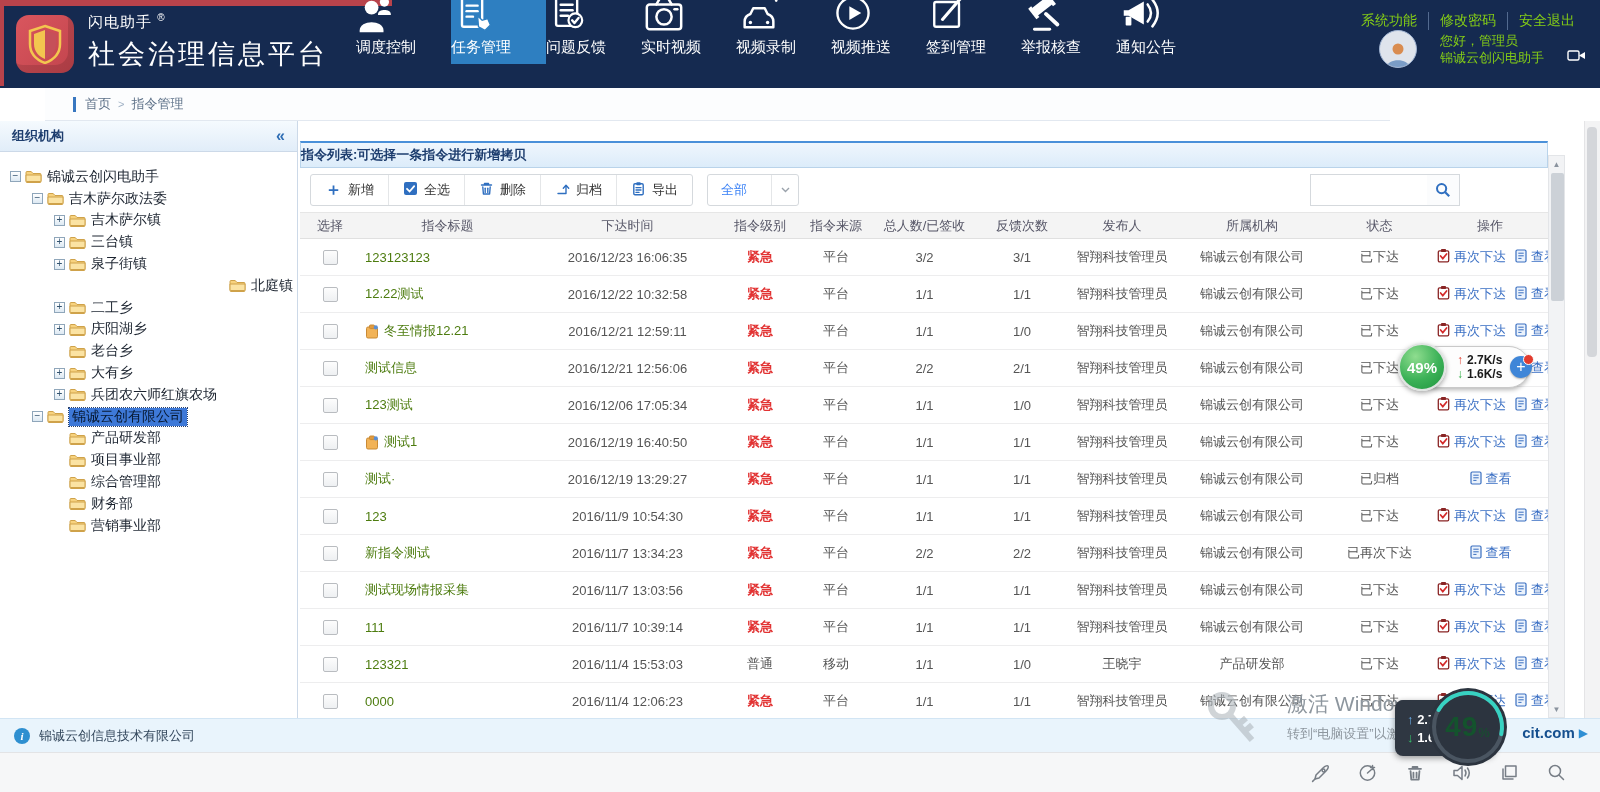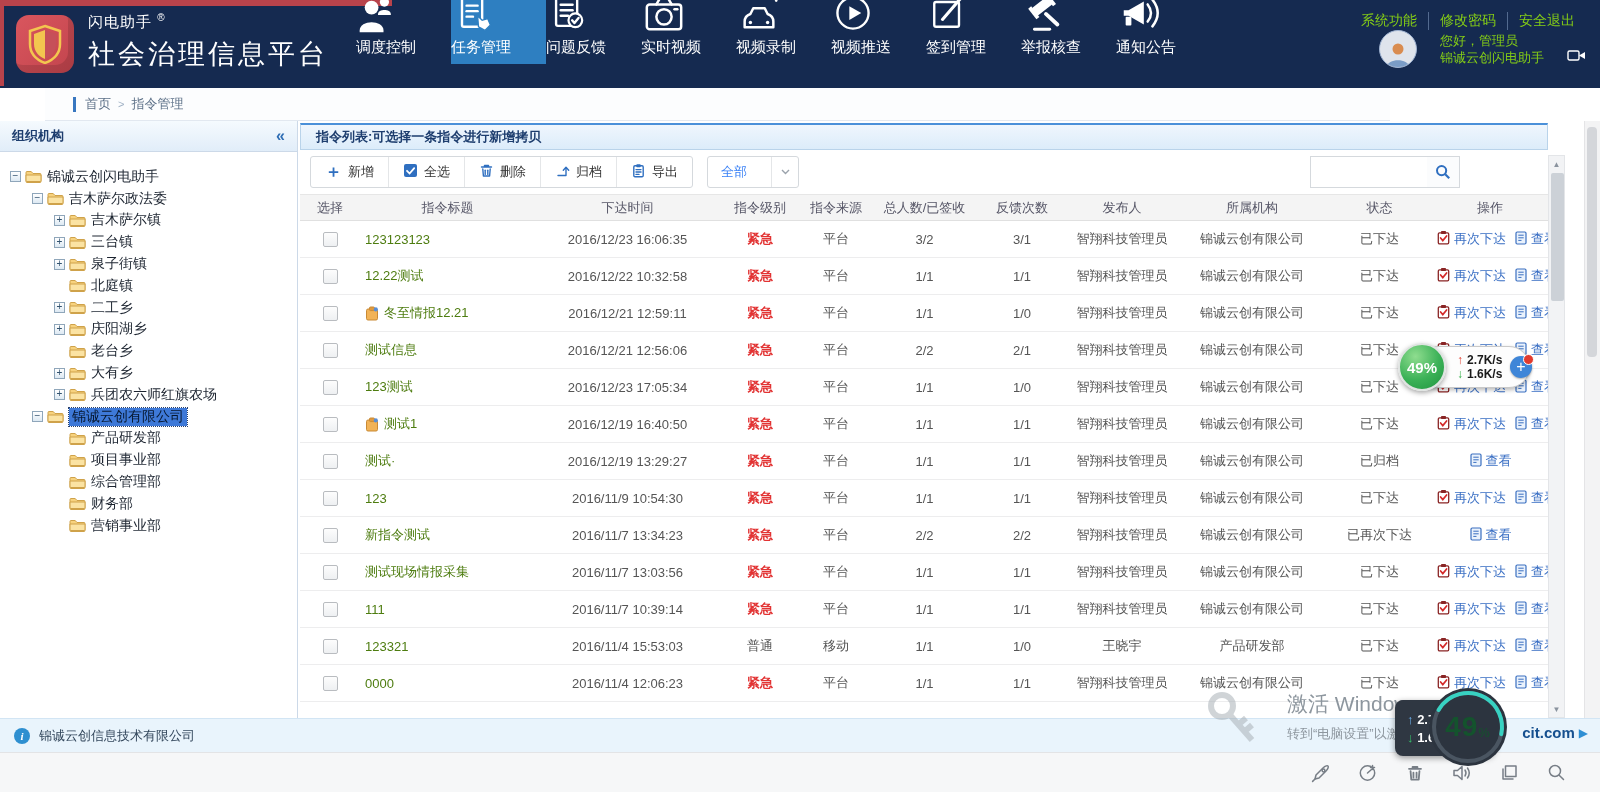--- a/index.html
+++ b/index.html
@@ -46,23 +46,23 @@
   .collapse{color:#2e6db4;font-size:16px;font-weight:bold;cursor:pointer;}
   .tree{padding:14px 4px;font-size:14px;color:#1c2430;}
   .tree-item{display:flex;align-items:center;height:21.8px;cursor:pointer;white-space:nowrap;}
   .expander{width:11px;height:11px;box-sizing:border-box;border:1px solid #8fa6ba;background:linear-gradient(#fff,#dde9f3);
             font-size:10px;line-height:8px;text-align:center;color:#33536f;margin-right:4px;flex:none;}
   .expander-spacer{width:15px;flex:none;}
   .folder{display:flex;margin-right:5px;flex:none;}
   .tree-label.selected{background:#3e79d8;color:#071830;padding:0 3px;outline:1px dotted #29406b;}
   
   .main{position:absolute;left:300px;top:121px;width:1265px;height:597px;background:#fff;}
-  .panel-title{margin-top:2px;width:1248px;height:27px;box-sizing:border-box;
+  .panel-title{margin-top:20px;width:1248px;height:27px;box-sizing:border-box;
                background:linear-gradient(#eff6fd,#dcecfa);border:1px solid #b9d3ea;border-top:2px solid #4a90d9;
-               display:flex;align-items:center;padding-left:15px;font-size:13px;font-weight:bold;color:#1d3d6e;}
+               display:flex;align-items:center;font-size:13px;font-weight:bold;color:#1d3d6e;}
   .toolbar{width:1248px;height:44px;display:flex;align-items:center;padding-left:10px;box-sizing:border-box;gap:14px;}
   .btn-group{display:flex;border:1px solid #d5d9dd;border-radius:3px;background:#fff;overflow:hidden;}
   .tb-btn{display:flex;align-items:center;gap:6px;height:30px;padding:0 14px;font-size:13px;color:#333;cursor:pointer;}
   .tb-btn + .tb-btn{border-left:1px solid #e4e6e8;}
   .tb-plus{color:#2f6fc0;font-size:17px;font-weight:bold;line-height:14px;}
   .filter{display:flex;align-items:center;height:30px;border:1px solid #d5d9dd;border-radius:3px;background:#fff;cursor:pointer;}
   .filter-value{padding:0 16px 0 13px;font-size:13px;color:#3b82f6;min-width:34px;}
   .filter-caret{width:26px;height:30px;border-left:1px solid #e4e6e8;display:flex;align-items:center;justify-content:center;}
   .search{margin-left:auto;margin-right:88px;display:flex;align-items:stretch;height:30px;border:1px solid #d5d9dd;background:#fff;}
   .search input{width:104px;border:none;outline:none;font-size:13px;padding:0 6px;font-family:inherit;}
@@ -341,21 +341,21 @@
         <div class="tree-item" style="padding-left: 50px;">
           <span class="expander">+</span>
           <span class="folder">
             <svg width="17" height="13" viewBox="0 0 17 13">
               <path d="M1 2.5 a1 1 0 0 1 1 -1 h4.2 l1.8 2 h7 a1 1 0 0 1 1 1 v7 a1 1 0 0 1 -1 1 H2 a1 1 0 0 1 -1 -1 z" fill="#f7d27e" stroke="#cfa24a"></path>
               <path d="M1 5 h15 v5.5 a1 1 0 0 1 -1 1 H2 a1 1 0 0 1 -1 -1 z" fill="#fbe3a3" stroke="#cfa24a"></path>
             </svg>
           </span>
           <span class="tree-label">泉子街镇</span>
         </div>
-        <div class="tree-item" style="padding-left: 50px;">
+        <div class="tree-item" style="padding-left: 50px; justify-content: flex-end;">
           <span class="expander-spacer"></span>
           <span class="folder">
             <svg width="17" height="13" viewBox="0 0 17 13">
               <path d="M1 2.5 a1 1 0 0 1 1 -1 h4.2 l1.8 2 h7 a1 1 0 0 1 1 1 v7 a1 1 0 0 1 -1 1 H2 a1 1 0 0 1 -1 -1 z" fill="#f7d27e" stroke="#cfa24a"></path>
               <path d="M1 5 h15 v5.5 a1 1 0 0 1 -1 1 H2 a1 1 0 0 1 -1 -1 z" fill="#fbe3a3" stroke="#cfa24a"></path>
             </svg>
           </span>
           <span class="tree-label">北庭镇</span>
         </div>
         <div class="tree-item" style="padding-left: 50px;">
@@ -669,21 +669,21 @@
                   <line x1="4.3" y1="10.4" x2="7.5" y2="10.4" stroke="#3a6fc0"></line>
                 </svg></span>
               <span>查看</span>
             </span></div>
         </div>
         <div class="trow grid-cols">
           <div class="td"><span class="cb"></span></div>
           <div class="td td-title">
             <a class="title-link">123测试</a>
           </div>
-          <div class="td">2016/12/23 17:05:34</div>
+          <div class="td">2016/12/06 17:05:34</div>
           <div class="td lvl-urgent">紧急</div>
           <div class="td">平台</div>
           <div class="td">1/1</div>
           <div class="td">1/0</div>
           <div class="td">智翔科技管理员</div>
           <div class="td">锦诚云创有限公司</div>
           <div class="td">已下达</div>
           <div class="td"><span class="op">
               <span><svg width="15" height="15" viewBox="0 0 15 15">
                   <rect x="2.3" y="2.8" width="10.4" height="11" rx="1.2" fill="#fff" stroke="#8a2525" stroke-width="1.3"></rect>

